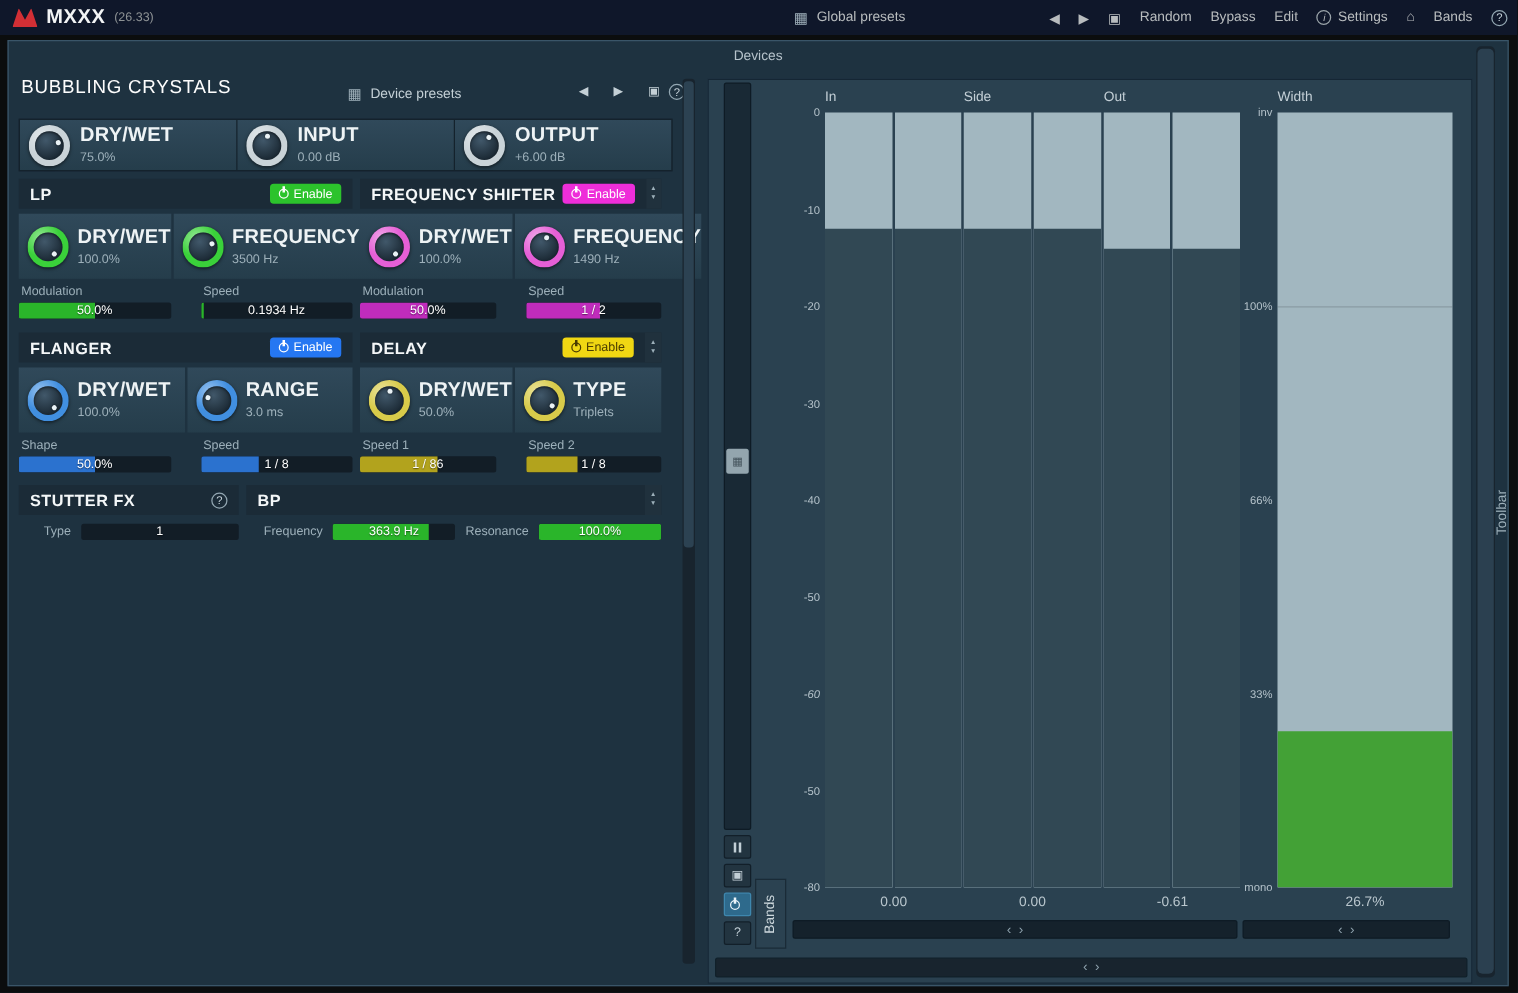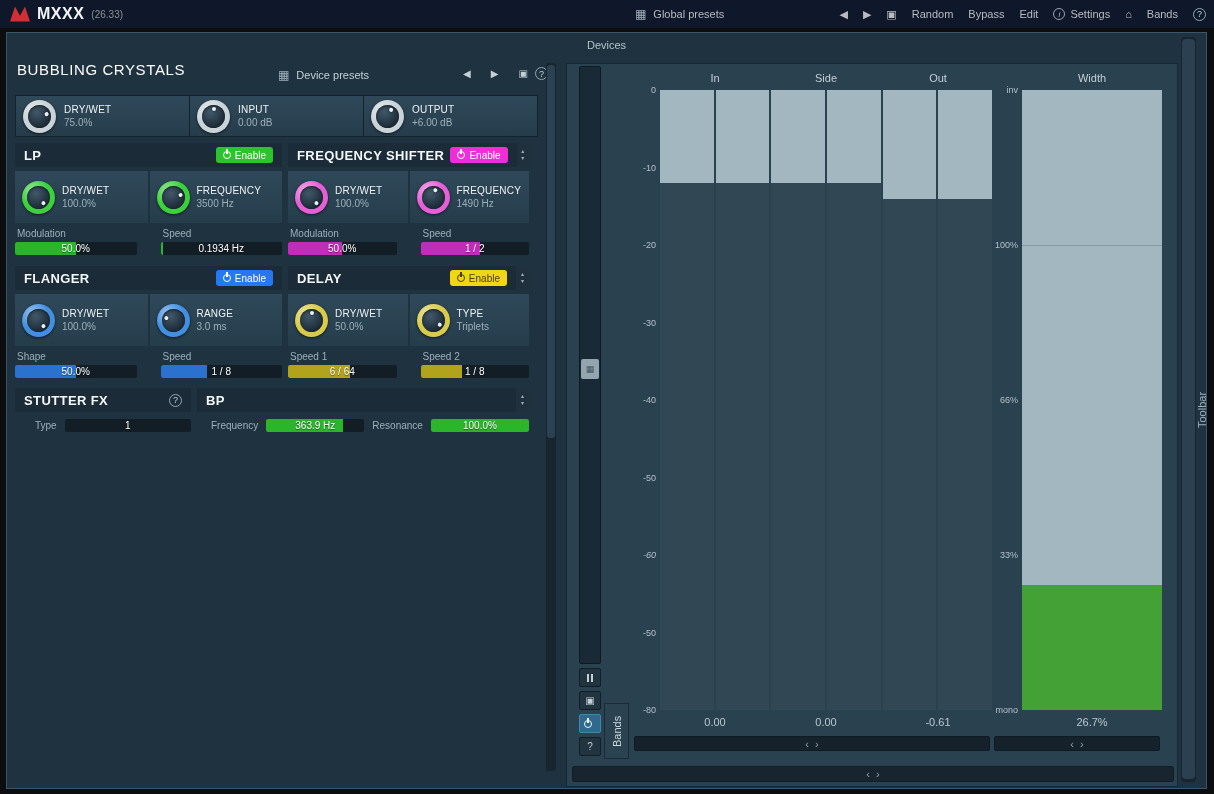--- a/index.html
+++ b/index.html
@@ -27,21 +27,21 @@
   
   .devtitle{position:absolute;left:10px;top:28px;font-size:15px;font-weight:normal;color:#fdfdfd;letter-spacing:.6px}
   .devpresets{position:absolute;left:271px;top:35px;display:flex;gap:7px;align-items:center;font-size:11px;color:#c4d0d6}
   .devnav{position:absolute;left:456px;top:35px;display:flex;gap:20px;align-items:center;color:#c4d0d6;font-size:10px}
   .devhelp{position:absolute;left:528px;top:34px}
 
   
   .master{position:absolute;left:8px;top:62px;width:523px;height:42px;display:grid;grid-template-columns:1fr 1fr 1fr;gap:1px;background:#14222c;border:1px solid #14222c}
   .mcell{background:linear-gradient(#30495a,#253d4b);display:flex;align-items:center;gap:8px;padding-left:7px}
   .klabels{display:flex;flex-direction:column;line-height:1.3}
-  .klabel{font-size:10px;font-weight:normal;color:#eef3f5;letter-spacing:.2px}
+  .klabel{font-size:16px;font-weight:bold;color:#eef3f5;letter-spacing:.2px}
   .kvalue{font-size:10px;color:#9db0ba}
 
   
   .knob{position:relative;width:33px;height:33px;border-radius:50%;flex:none;
         background:radial-gradient(circle at 32% 28%,rgba(255,255,255,.45),rgba(255,255,255,0) 46%),var(--kr,#c9d3d8);
         box-shadow:0 1px 3px rgba(0,0,0,.6)}
   .knob::after{content:"";position:absolute;inset:5px;border-radius:50%;
         background:radial-gradient(circle at 38% 32%,#41586a,#1a2833 75%);box-shadow:inset 0 1px 2px rgba(0,0,0,.5)}
   .kdot{position:absolute;inset:0;transform:rotate(var(--a,0deg));z-index:2}
   .kdot::after{content:"";position:absolute;left:50%;top:7px;width:4px;height:4px;margin-left:-2px;border-radius:50%;background:#eaf2f5;box-shadow:0 0 2px rgba(0,0,0,.6)}
@@ -83,21 +83,21 @@
 
   
   .meterpanel{position:absolute;left:559px;top:30px;width:612px;height:724px;background:#2a4150;border:1px solid #152634}
   .vtrack{position:absolute;left:12px;top:2px;width:22px;height:598px;background:#192935;border:1px solid #0e1b25;border-radius:2px}
   .vhandle{position:absolute;left:1px;top:292px;width:18px;height:20px;background:#93a5ae;border-radius:2px;display:flex;align-items:center;justify-content:center;font-size:9px;color:#46555e}
   .sqbtn{position:absolute;left:12px;width:22px;height:19px;background:#223440;border:1px solid #121f29;border-radius:2px;display:flex;align-items:center;justify-content:center;color:#c2cfd6;font-size:10px}
   .sq-pause{top:604px}.sq-win{top:627px}.sq-pwr{top:650px;background:#2e6a8c;border-color:#3e87ae;color:#eaf4f9}.sq-help{top:673px}
   .icon-pause{display:inline-flex;gap:2px}
   .icon-pause i{width:2px;height:8px;background:currentColor}
   .bandstab{position:absolute;left:37px;top:639px;width:25px;height:56px;background:#2b4251;border:1px solid #1a2b37;display:flex;align-items:center;justify-content:center;writing-mode:vertical-rl;transform:rotate(180deg);font-size:11px;color:#ccd7dc}
-  .glabel{position:absolute;text-align:center;font-size:11px;color:#c3cfd6;top:8px}
+  .glabel{position:absolute;font-size:11px;color:#c3cfd6;top:8px}
   .gl-in{left:93px;width:110px}.gl-side{left:204px;width:110px}.gl-out{left:316px;width:110px}.gl-w{left:455px;width:140px}
   .dbscale{position:absolute;left:53px;top:26px;width:36px;height:620px}
   .dbtick{position:absolute;right:0;transform:translateY(-50%);font-size:9px;color:#b3c1c9}
   .mcols{position:absolute;left:93px;top:26px;width:332px;height:620px;display:grid;grid-template-columns:repeat(6,1fr);gap:2px}
   .mcol{position:relative;background:var(--meter_light);overflow:hidden}
   .mdark{position:absolute;left:0;right:0;bottom:0;background:var(--meter_dark)}
   .wticks{position:absolute;left:407px;top:26px;width:44px;height:620px}
   .wtick{position:absolute;right:0;transform:translateY(-50%);font-size:9px;color:#b3c1c9}
   .widthcol{position:absolute;left:455px;top:26px;width:140px;height:620px;background:var(--meter_light);overflow:hidden}
   .wline{position:absolute;left:0;right:0;top:25%;height:1px;background:rgba(0,0,0,.15)}
@@ -366,21 +366,21 @@
             <span class="klabel" data-interactable="false">TYPE</span>
             <span class="kvalue" data-interactable="false">Triplets</span>
           </div>
         </div>
       </div>
       <div class="sliders">
         <div data-interactable="true">
           <div class="slabel" data-interactable="false">Speed 1</div>
           <div class="sbar">
               <div class="fill" data-interactable="false" style="width: 57%;"></div>
-              <span class="sval" data-interactable="false">6 / 64</span>
+              <span class="sval" data-interactable="false">1 / 86</span>
             </div>
         </div>
         <div data-interactable="true">
           <div class="slabel" data-interactable="false">Speed 2</div>
           <div class="sbar">
               <div class="fill" data-interactable="false" style="width: 38%;"></div>
               <span class="sval" data-interactable="false">1 / 8</span>
             </div>
         </div>
       </div>

